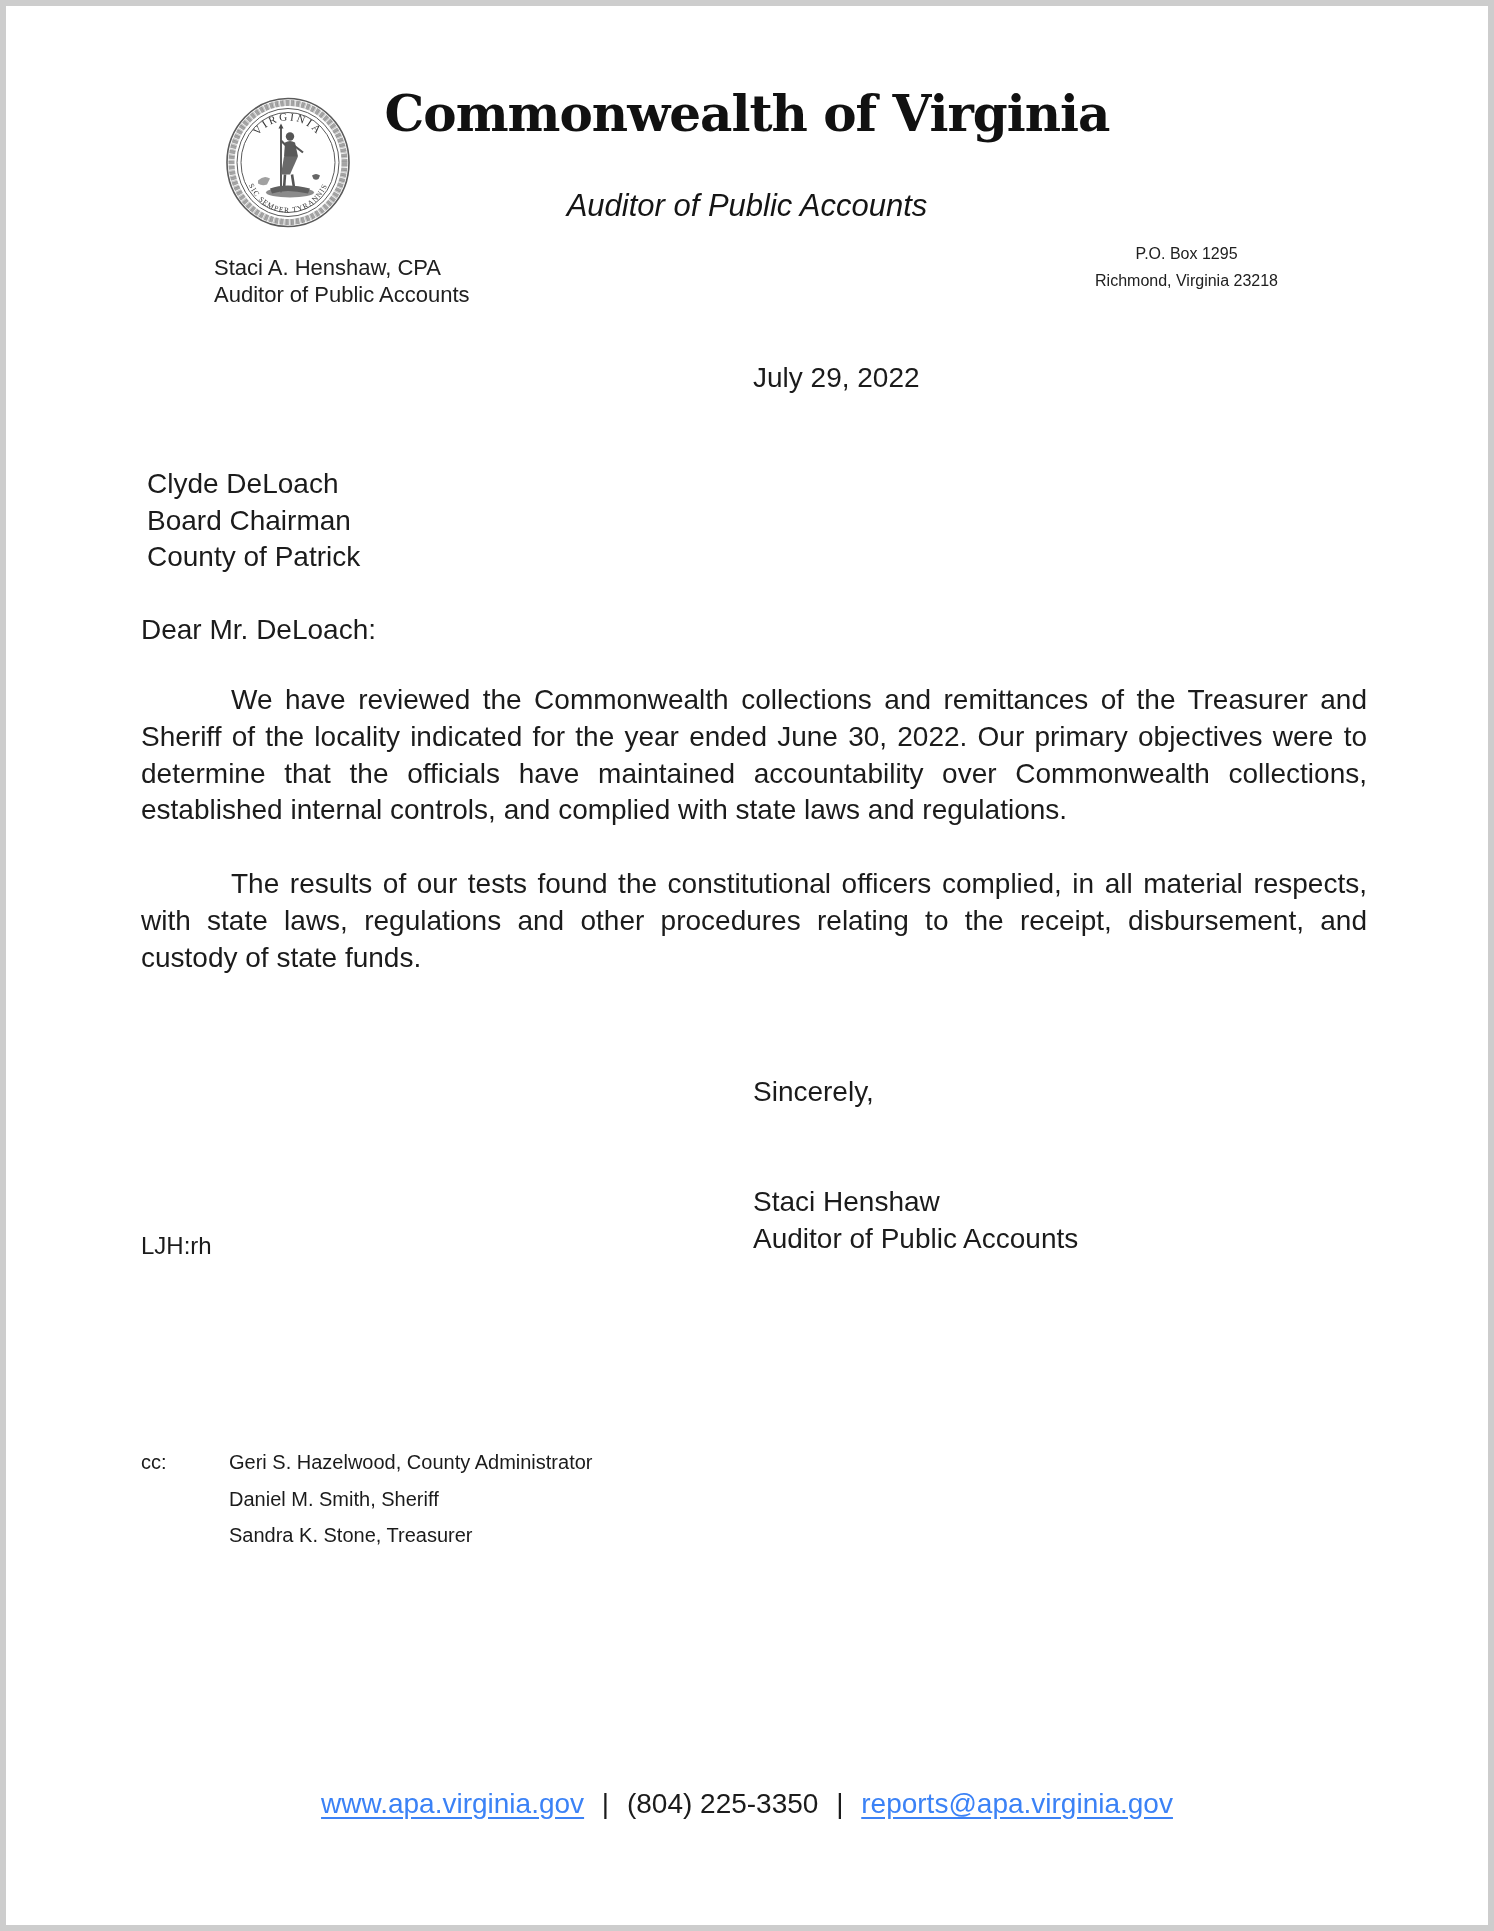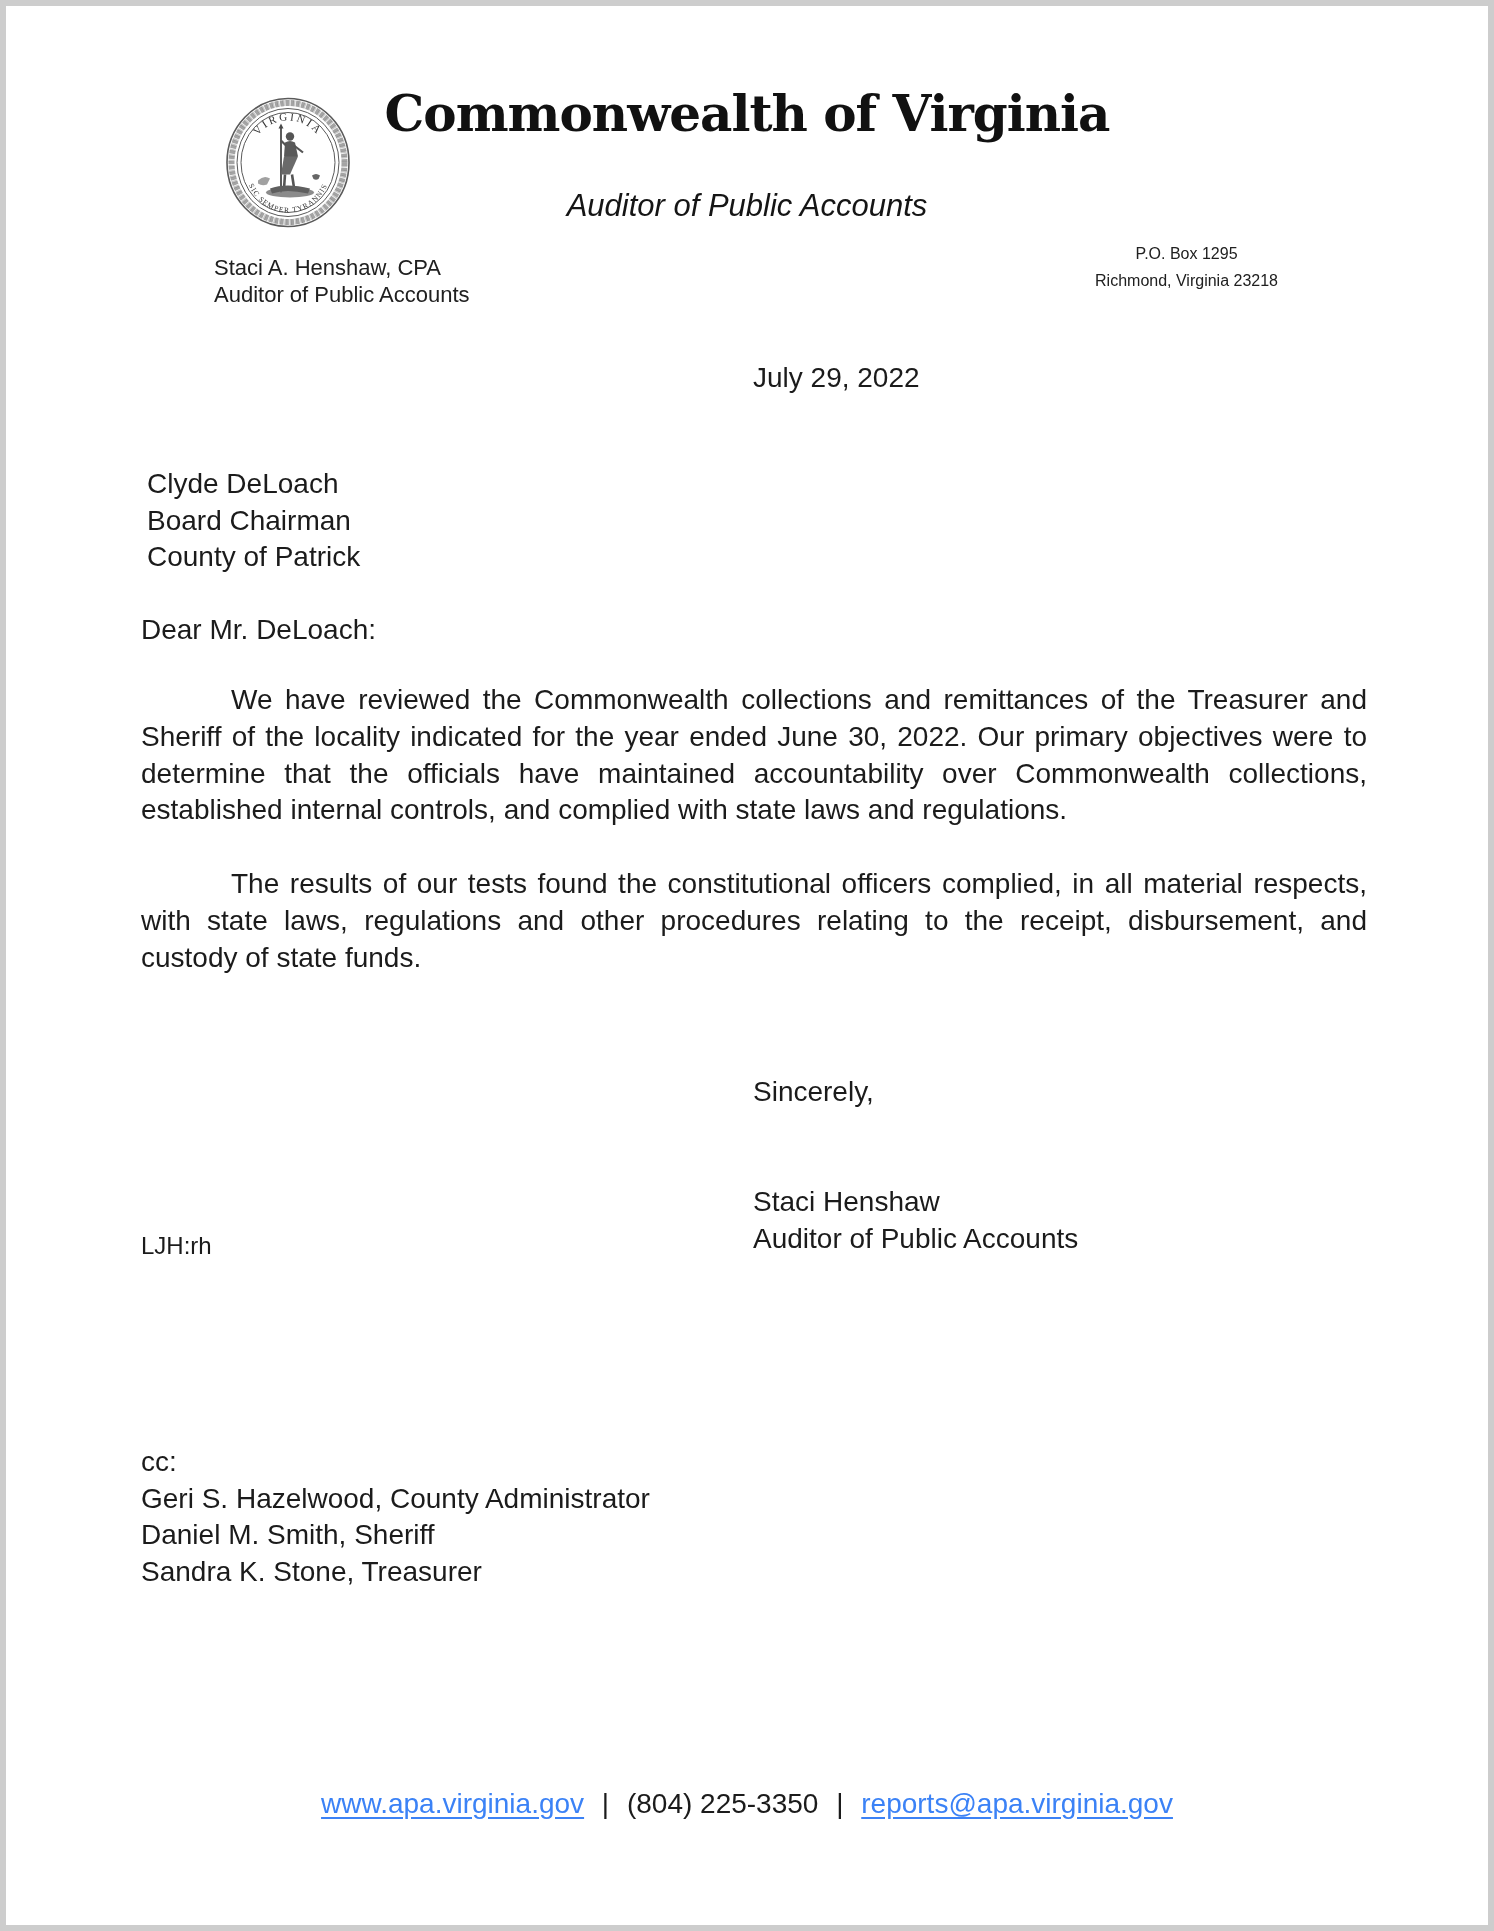--- a/index.html
+++ b/index.html
@@ -98,23 +98,22 @@
   }
   .initials {
     position: absolute;
     left: 135px; top: 1226px;
     font-size: 24px;
   }
   .cc-row {
     position: absolute;
     left: 135px; top: 1438px;
     display: flex;
-    font-size: 28px;
+    font-size: 20px;
     line-height: 36.5px;
-    flex-direction: column;
   }
   .cc-label { width: 88px; }
 
   
   .page-footer {
     position: absolute;
     left: 0; right: 0; top: 1782px;
     text-align: center;
     font-size: 28px;
     color: #1b1b1b;

